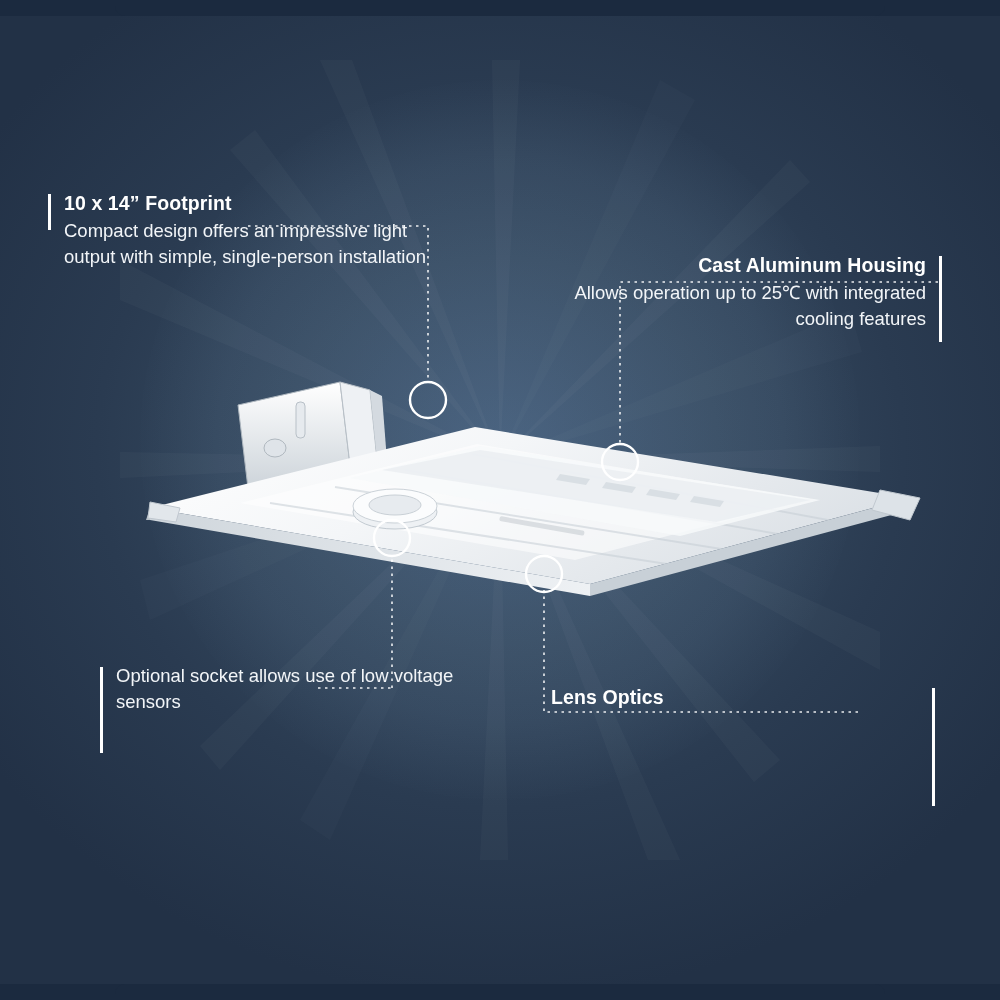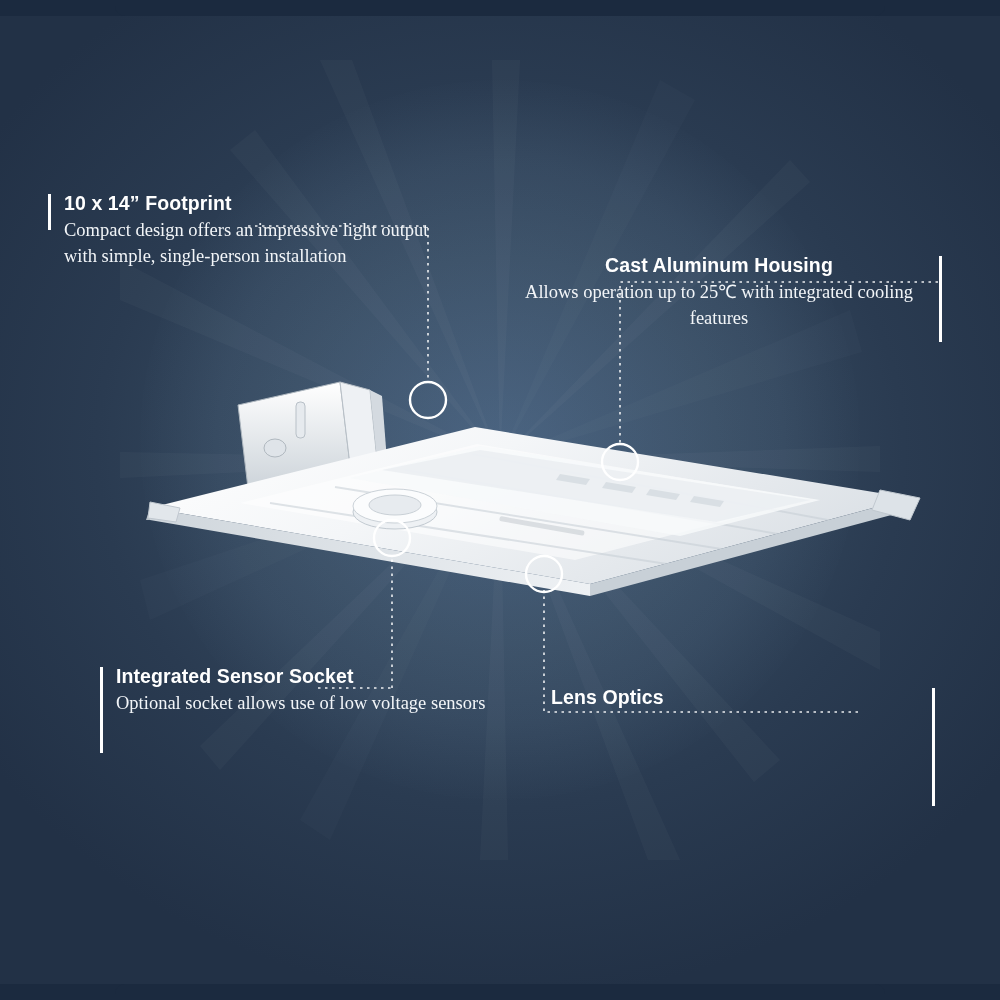--- a/index.html
+++ b/index.html
@@ -88,24 +88,23 @@
     letter-spacing: .1px;
     margin: 0 0 2px 0;
     line-height: 26px;
   }
   .callout .body {
     font-size: 18.5px;
     font-weight: 400;
     line-height: 25.5px;
     color: #f2f5f8;
     margin: 0;
-    font-family: Liberation Serif, serif;
   }
   .callout.left .title, .callout.left .body { padding-left: 16px; text-align: left; }
-  .callout.right .title, .callout.right .body { padding-right: 16px; text-align: center; }
+  .callout.right .title, .callout.right .body { padding-right: 16px; text-align: right; }
 
   #callout-footprint { left: 48px; top: 190px; width: 400px; }
   #callout-footprint .bar { height: 36px; }
   #callout-housing { right: 58px; top: 252px; width: 430px; }
   #callout-housing .bar { height: 86px; }
   #callout-sensor { left: 100px; top: 663px; width: 400px; }
   #callout-sensor .bar { height: 86px; }
   #callout-lens { left: 535px; top: 684px; width: 400px; }
   #callout-lens .bar { height: 118px; left: auto; right: 0; }
 
@@ -243,21 +242,20 @@
   </div>
 
   <div class="callout right" id="callout-housing">
     <div class="bar"></div>
     <p class="title">Cast Aluminum Housing</p>
     <p class="body">Allows operation up to 25℃ with integrated cooling features</p>
   </div>
 
   <div class="callout left" id="callout-sensor">
     <div class="bar"></div>
-    <p class="title">Integrated Sensor Socket</p>
     <p class="body">Optional socket allows use of low voltage sensors</p>
   </div>
 
   <div class="callout left" id="callout-lens">
     <div class="bar"></div>
     <p class="title">Lens Optics</p>
   </div>
 
   <div class="top-bar"></div>
   <div class="bottom-bar"></div>

